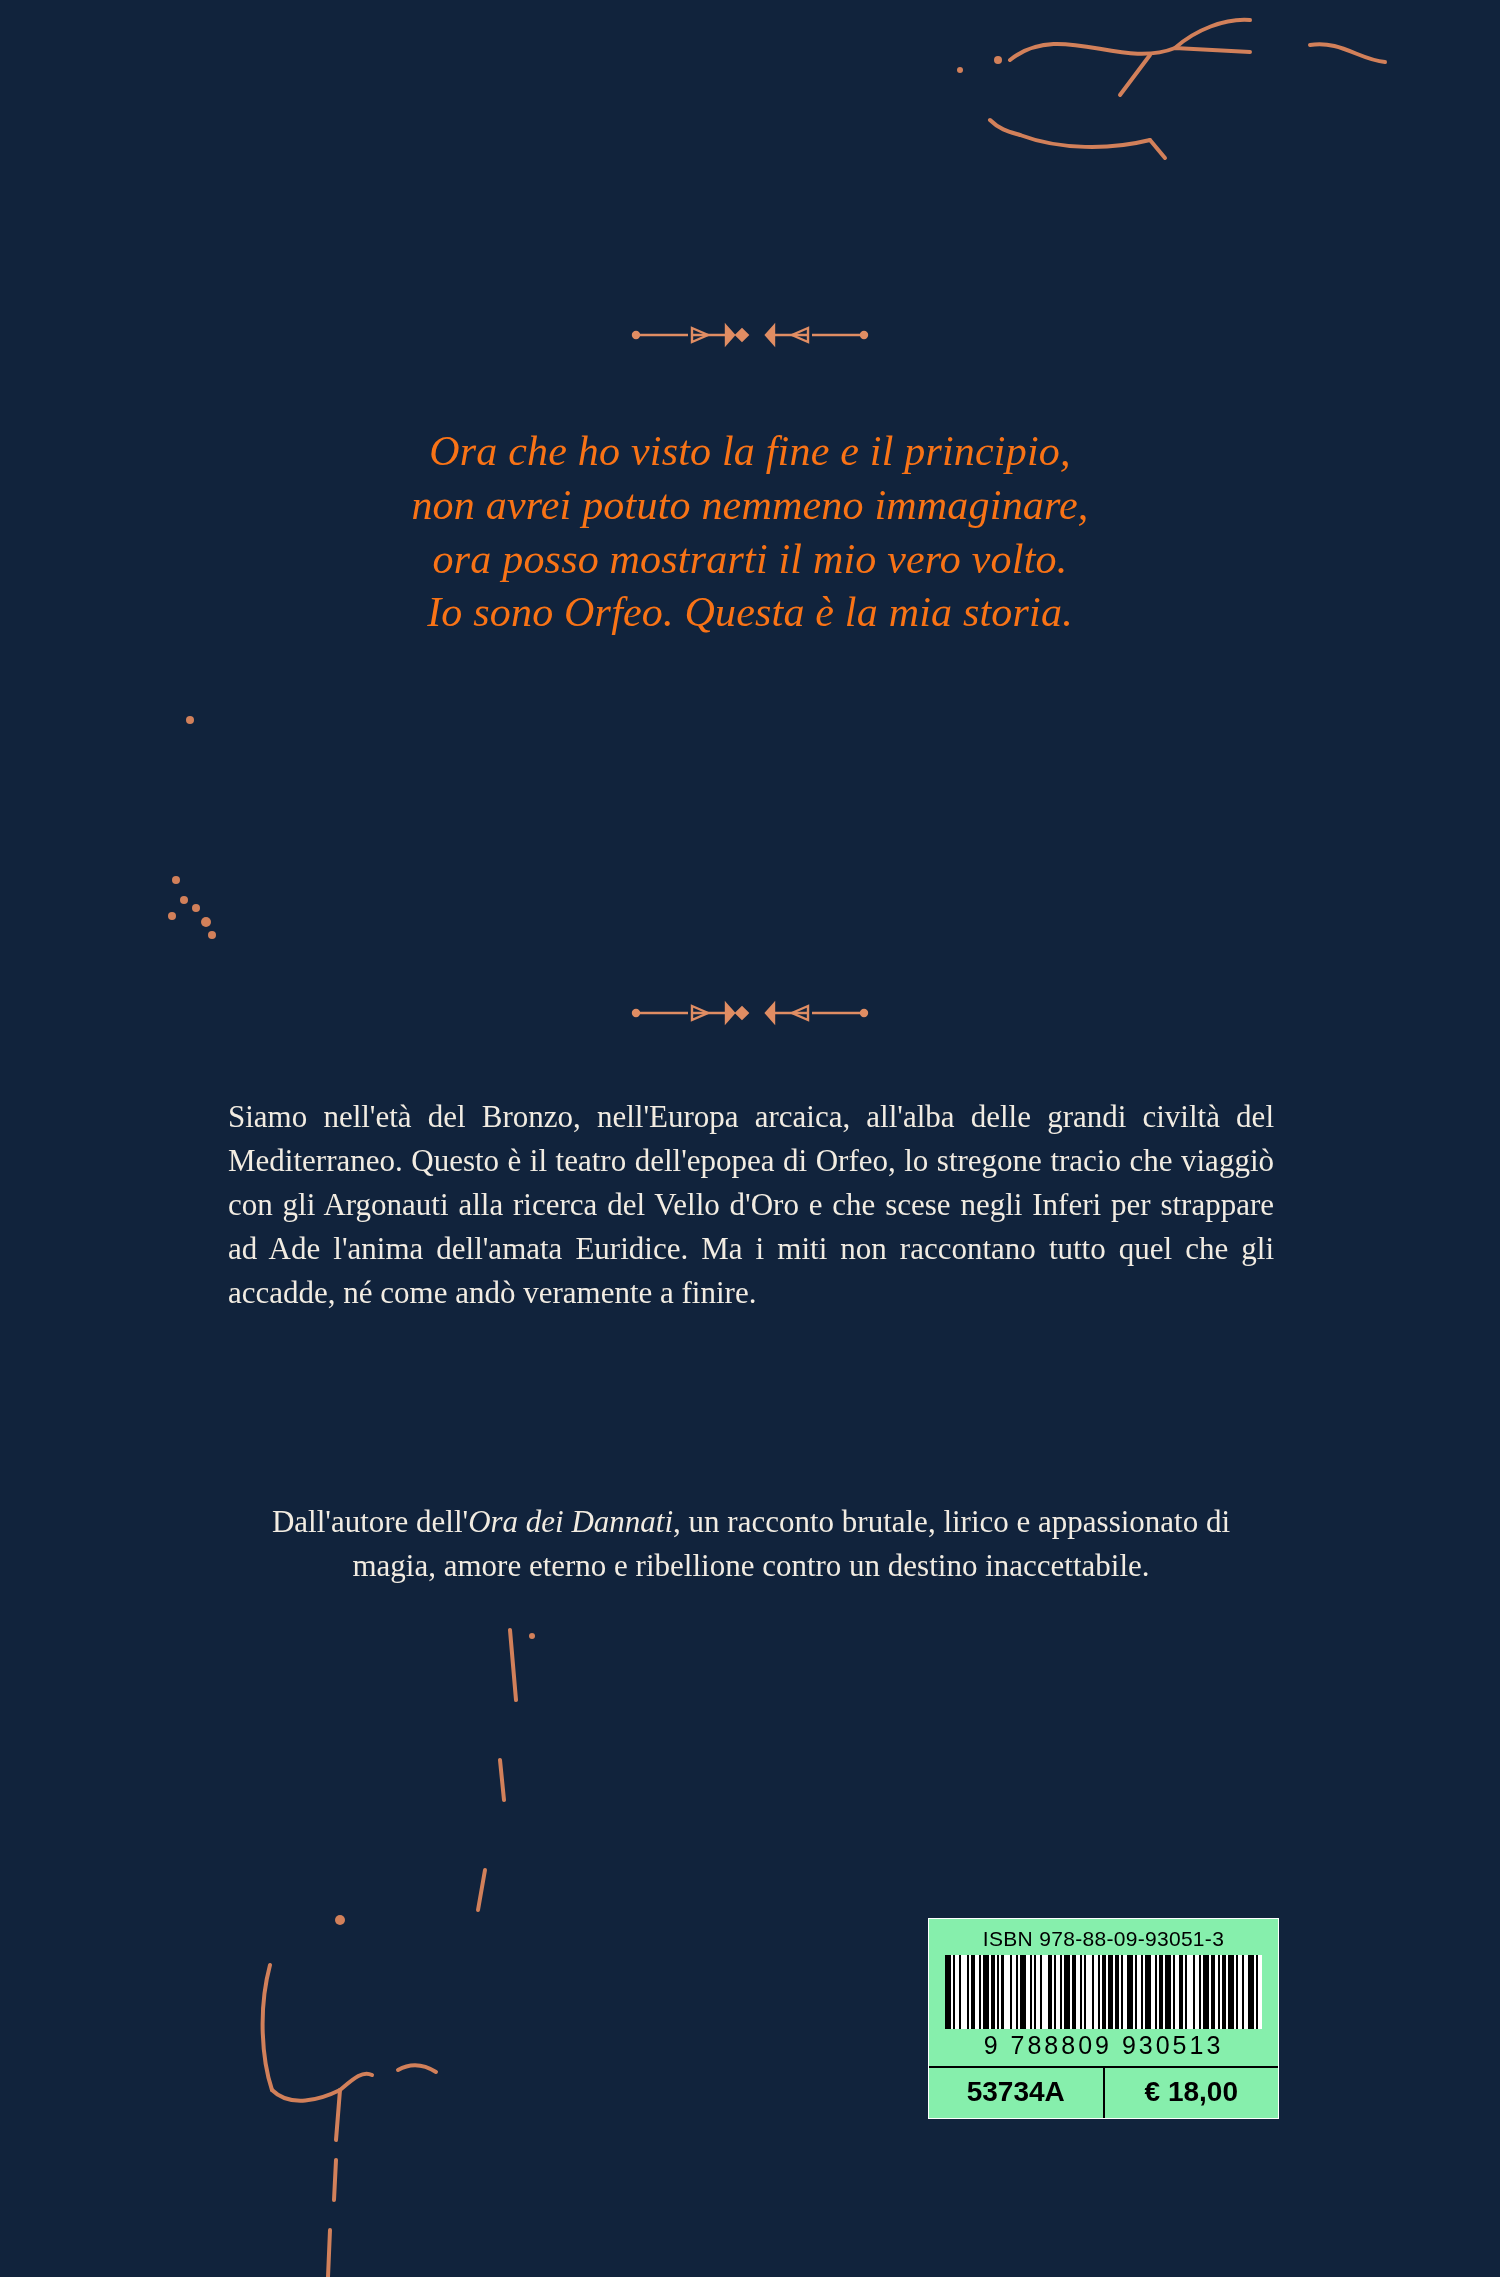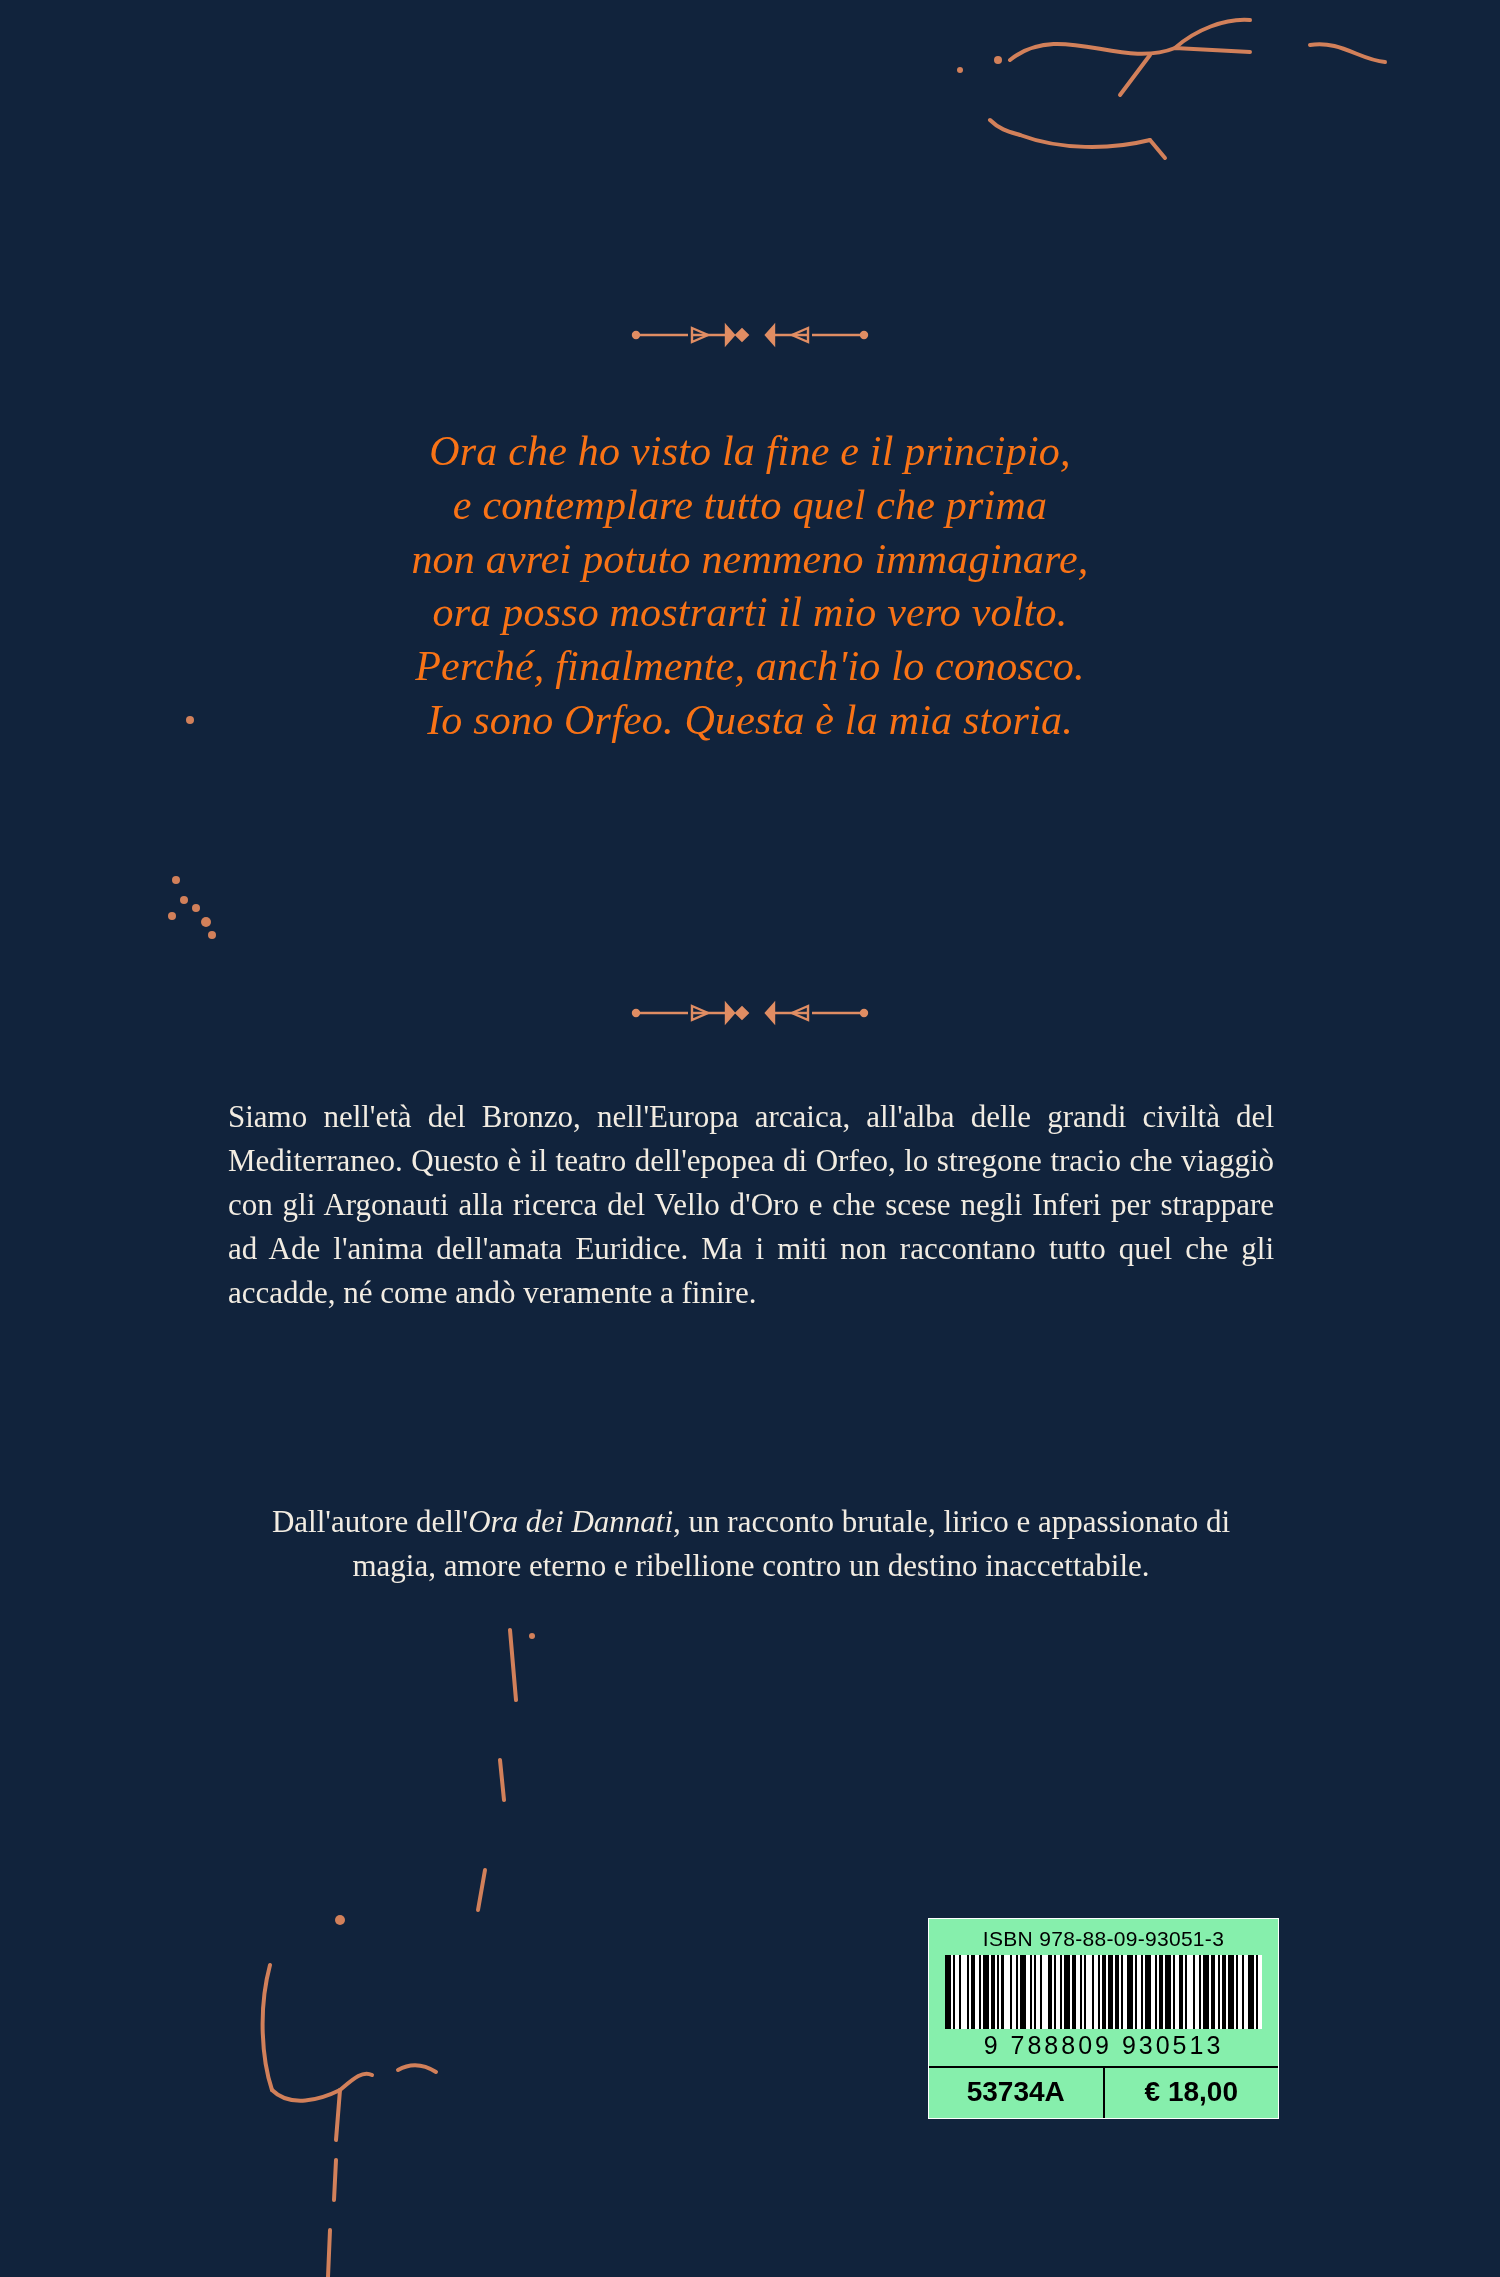--- a/index.html
+++ b/index.html
@@ -174,24 +174,22 @@
         <line x1="145" y1="13" x2="178" y2="13"></line>
         <path d="M178,6 L162,13 L178,20 Z" fill="none"></path>
         <line x1="182" y1="13" x2="234" y2="13"></line>
         <circle cx="234" cy="13" r="3"></circle>
       </g>
     </svg>
   </div>
 
   <div class="quote" style="top: 425px;">
     <span class="line">Ora che ho visto la fine e il principio,</span>
-    <span class="line">e contemplare tutto quel che prima</span>
     <span class="line">non avrei potuto nemmeno immaginare,</span>
     <span class="line">ora posso mostrarti il mio vero volto.</span>
-    <span class="line">Perché, finalmente, anch'io lo conosco.</span>
     <span class="line">Io sono Orfeo. Questa è la mia storia.</span>
   </div>
 
   <div class="ornament" style="top: 1000px;">
     <svg width="240" height="26" viewBox="0 0 240 26">
       <g stroke="#e08d63" stroke-width="2.4" fill="#e08d63">
         <line x1="6" y1="13" x2="58" y2="13"></line>
         <circle cx="6" cy="13" r="3"></circle>
         <path d="M62,6 L78,13 L62,20 Z" fill="none"></path>
         <line x1="62" y1="13" x2="95" y2="13"></line>

